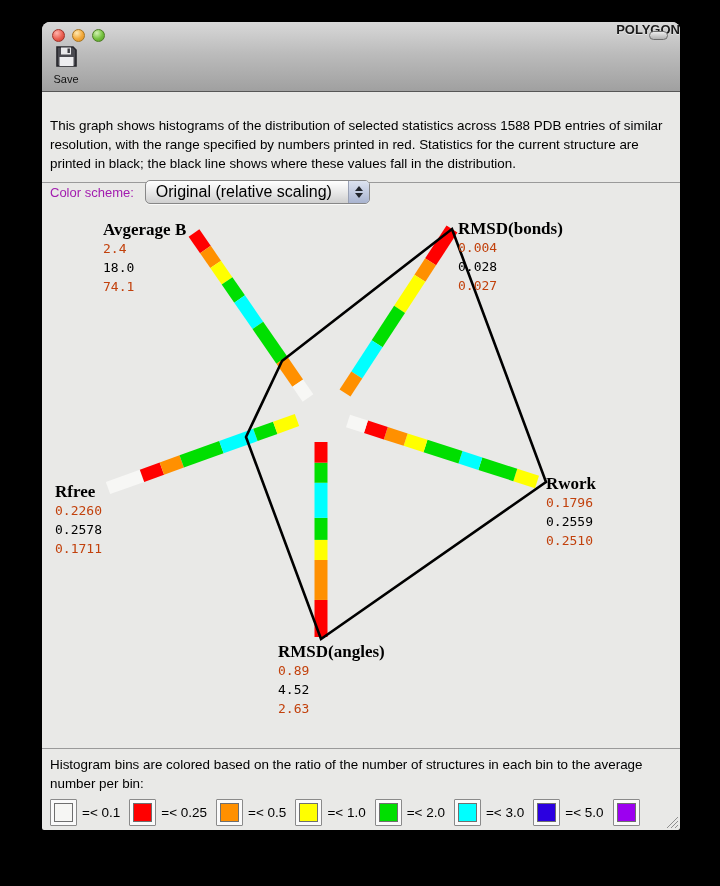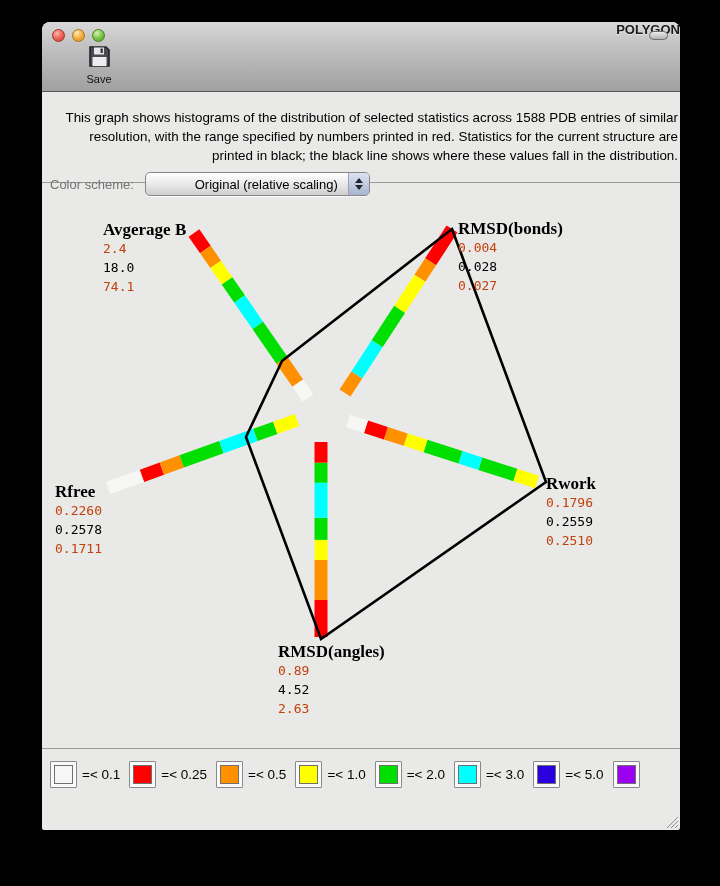--- a/index.html
+++ b/index.html
@@ -12,32 +12,32 @@
             border-radius:8px 8px 0 0; }
   .traffic { position:absolute; left:10px; top:7px; display:flex; gap:7px; }
   .light { width:13px; height:13px; border-radius:50%; }
   .light.red    { background:radial-gradient(circle at 35% 28%, #ffb3ab, #ea5f52 55%, #c63b2e); border:1px solid #a03228; }
   .light.yellow { background:radial-gradient(circle at 35% 28%, #ffe9b0, #f2a83a 55%, #d98f24); border:1px solid #a8741f; }
   .light.green  { background:radial-gradient(circle at 35% 28%, #d2f2b1, #74c13e 55%, #54982a); border:1px solid #4c7d23; }
   .win-title { text-align:right; padding-top:0; font-size:13px; font-weight:bold; color:#1a1a1a;
                text-shadow:0 1px 0 rgba(255,255,255,.5); }
   .pill { position:absolute; right:12px; top:9px; width:19px; height:9px; border-radius:5px;
           border:1px solid #6d6d6d; background:linear-gradient(#ececec,#b2b2b2); }
-  .save-btn { position:absolute; left:5px; top:23px; width:38px; text-align:center; cursor:default;margin-left:33px; }
+  .save-btn { position:absolute; left:5px; top:23px; width:38px; text-align:center; cursor:default; }
   .save-label { font-size:11px; color:#111; margin-top:1px; }
   
-  .desc-panel { position:absolute; left:0; top:70px; width:100%; height:91px; padding:16px 8px 0 8px;
-                border-bottom:1px solid #9a9a9a;text-align:right; }
+  .desc-panel { position:absolute; left:0; top:70px; width:100%; height:91px; padding:24px 8px 0 8px;
+                border-bottom:1px solid #9a9a9a; }
   .desc-text { font-size:13.4px; line-height:1.42; color:#000; width:628px; }
   .scheme-row { margin-top:7px; display:flex; align-items:center; }
-  .scheme-label { font-size:13px; color:#737373; }
+  .scheme-label { font-size:13px; color:#a21caf; }
   .popup { margin-left:11px; width:225px; height:24px; border:1px solid #878787; border-radius:5px;
            background:linear-gradient(#ffffff,#e9e9e9 50%,#cfcfcf); display:flex; align-items:center;
            box-shadow:0 1px 0 rgba(255,255,255,.7); }
-  .popup-text { flex:1; padding:0 10px; font-size:13px; color:#000; white-space:nowrap; overflow:hidden; }
+  .popup-text { flex:1; padding:0 10px; font-size:16px; color:#000; white-space:nowrap; overflow:hidden; }
   .popup-stepper { width:21px; align-self:stretch; border-left:1px solid #98a0b4; border-radius:0 4px 4px 0;
                    background:linear-gradient(#dde3f0,#a9b4d0); display:flex; flex-direction:column;
                    align-items:center; justify-content:center; gap:2px; }
   .tri-up   { width:0; height:0; border-left:4px solid transparent; border-right:4px solid transparent; border-bottom:5px solid #23262c; }
   .tri-down { width:0; height:0; border-left:4px solid transparent; border-right:4px solid transparent; border-top:5px solid #23262c; }
   
   .plot { position:absolute; left:0; top:171px; width:638px; height:555px; }
   .plot svg { position:absolute; left:0; top:0; }
   .axis-block { position:absolute; white-space:nowrap; }
   .axis-title { font-family:"Liberation Serif",serif; font-weight:bold; font-size:17px; color:#000; height:19px; }
@@ -162,20 +162,21 @@
         <div class="axis-block" style="left: 13px; top: 289px;">
           <div class="axis-title">Rfree</div>
           <div class="axis-val red">0.2260</div>
           <div class="axis-val black">0.2578</div>
           <div class="axis-val red">0.1711</div>
         </div>
       </div>
   </div>
 
   <div class="legend-panel">
+    <div class="legend-text">Histogram bins are colored based on the ratio of the number of structures in each bin to the average number per bin:</div>
     <div class="legend-row" id="legend-row">
         <span class="bin">
           <span class="bin-inner" style="background: rgb(246, 246, 244);"></span>
         </span>
         <span class="bin-label">=&lt; 0.1</span>
         <span class="bin">
           <span class="bin-inner" style="background: rgb(255, 0, 0);"></span>
         </span>
         <span class="bin-label">=&lt; 0.25</span>
         <span class="bin">

